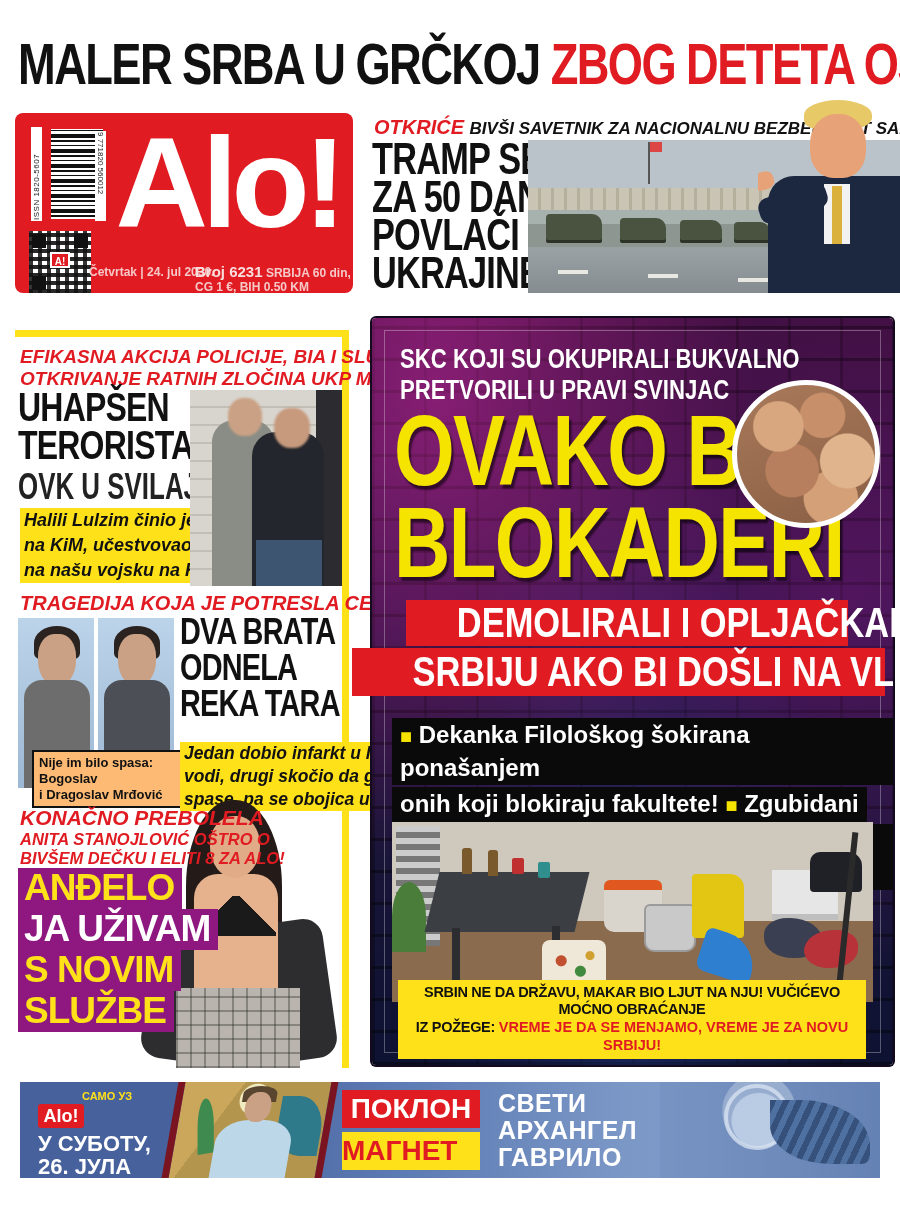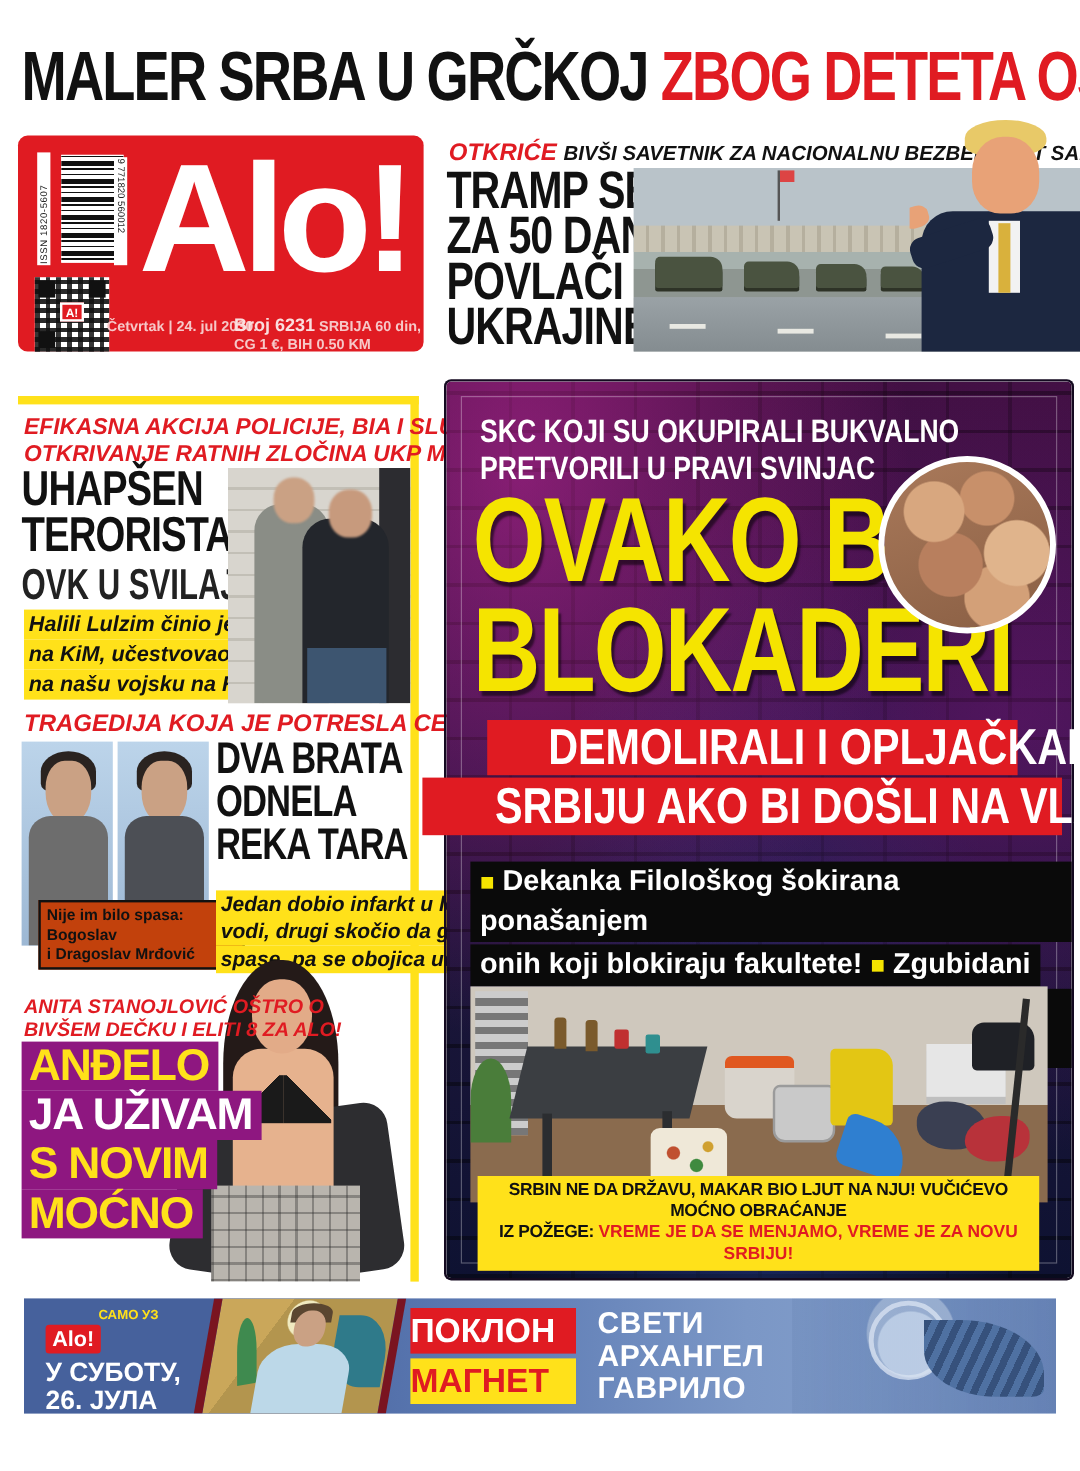--- a/index.html
+++ b/index.html
@@ -75,21 +75,21 @@
   .fig2-jeans { left:66px; top:150px; width:66px; height:46px; background:#3d5570; }
 
   
   .tara-kicker { left:20px; top:592px; font-size:20px; }
   .mugshots { left:18px; top:618px; width:160px; height:170px; display:flex; }
   .mug { width:78px; height:170px; margin-right:4px; background:linear-gradient(180deg,#bcd4ea,#9db8d4); position:relative; overflow:hidden; }
   .mug .hair { position:absolute; left:16px; top:8px; width:46px; height:34px; background:#2a2320; border-radius:50% 50% 20% 20%; }
   .mug .face { position:absolute; left:20px; top:16px; width:38px; height:52px; background:#caa184; border-radius:42% 42% 48% 48%; }
   .mug .torso { position:absolute; left:6px; top:62px; width:66px; height:108px; background:#6d6d6d; border-radius:18px 18px 0 0; }
   .mug.m2 .torso { background:#4c4f55; }
-  .tara-cap { left:32px; top:750px; width:172px; background:#c2410c; border:2px solid #111; font-weight:bold; font-size:13px; line-height:16px; padding:3px 5px; color:#111; }
+  .tara-cap { left:32px; top:750px; width:172px; background:#fdba74; border:2px solid #111; font-weight:bold; font-size:13px; line-height:16px; padding:3px 5px; color:#111; }
   .tara-head { left:180px; top:614px; font-weight:bold; font-size:37px; line-height:36px; color:#111; letter-spacing:-1px; }
   .tara-deck { left:180px; top:742px; font-size:17.5px; line-height:23px; font-style:italic; font-weight:bold; color:#111; }
 
   
   .anita-kicker1 { left:20px; top:806px; font-size:21px; }
   .anita-kicker2 { left:20px; top:830px; font-size:16.5px; line-height:19px; }
   .anita-head { left:18px; top:868px; }
   .anita-head .line { display:table; background:#8e1780; color:#ffe11a; font-weight:bold; font-size:37px; line-height:37px; padding:1px 8px 3px 6px; letter-spacing:-1px; }
   .anita-head .line.white { color:#fff; }
   .anita-photo { left:118px; top:800px; width:226px; height:268px; overflow:hidden; }
@@ -162,21 +162,21 @@
   .promo-logo { left:10px; top:22px; width:46px; height:24px; background:#e01b22; color:#fff; font-weight:bold; font-size:18px; text-align:center; line-height:24px; border-radius:3px; }
   .promo-date { left:10px; top:50px; color:#fff; font-weight:bold; font-size:22px; line-height:23px; }
   .icon-slab { left:150px; top:0px; width:160px; height:96px; transform:skewX(-10deg); overflow:hidden; border-left:7px solid #7a1420; border-right:7px solid #7a1420;
      background: radial-gradient(circle at 50% 18%, rgba(255,255,220,.8) 0 14%, transparent 15%),
                  linear-gradient(120deg,#caa75a 0 30%, #b3954e 30% 100%); }
   .angel-face { left:64px; top:10px; width:26px; height:30px; background:#caa184; border-radius:46%; }
   .angel-hair { left:60px; top:4px; width:34px; height:16px; background:#5a4630; border-radius:50% 50% 0 0; }
   .angel-robe { left:40px; top:38px; width:76px; height:58px; background:#bcd8e8; border-radius:40% 40% 0 0; }
   .angel-wing { left:100px; top:14px; width:44px; height:60px; background:#2f7a8a; border-radius:0 60% 0 60%; }
   .angel-palm { left:20px; top:16px; width:16px; height:56px; background:#3f8a4f; border-radius:50% 50% 0 0; transform:rotate(-10deg); }
-  .gift-label { left:322px; top:8px; width:138px; height:38px; background:#e01b22; color:#fff; font-weight:bold; font-size:28px; text-align:left; line-height:38px; }
+  .gift-label { left:322px; top:8px; width:138px; height:38px; background:#e01b22; color:#fff; font-weight:bold; font-size:28px; text-align:center; line-height:38px; }
   .gift-item { left:322px; top:50px; width:138px; height:38px; background:#ffe11a; color:#e01b22; font-weight:bold; font-size:28px; text-align:left; line-height:38px; }
   .promo-subject { left:478px; top:8px; color:#fff; font-weight:bold; font-size:25px; line-height:27px; letter-spacing:.5px; }
   .promo-angel2 { left:640px; top:0; width:220px; height:96px; opacity:.85;
      background: radial-gradient(circle at 45% 40%, rgba(200,215,235,.9) 0 20%, transparent 21%),
                  radial-gradient(circle at 45% 30%, rgba(160,180,210,.9) 0 26%, transparent 27%),
                  linear-gradient(90deg, rgba(90,120,170,.2), rgba(60,90,150,.55)); }
   .wing2 { left:110px; top:18px; width:100px; height:64px; background:repeating-linear-gradient(115deg,#28446e 0 6px, #46699a 6px 12px); border-radius:0 70% 10% 60%; }
   .halo2 { left:64px; top:2px; width:66px; height:66px; border:4px solid rgba(230,238,248,.8); border-radius:50%; }
 </style>
 </head>
@@ -287,29 +287,30 @@
 
   <div class="abs anita-photo">
     <div class="abs a-hair"></div>
     <div class="abs a-jacket"></div>
     <div class="abs a-jacket2"></div>
     <div class="abs a-torso"></div>
     <div class="abs a-face"></div>
     <div class="abs a-bra"></div>
     <div class="abs a-pants"></div>
   </div>
+  <div class="abs anita-kicker1 kicker">KONAČNO PREBOLELA</div>
   <div class="abs anita-kicker2 kicker">
     <div>ANITA STANOJLOVIĆ OŠTRO O</div>
     <div>BIVŠEM DEČKU I ELITI 8 ZA ALO!</div>
   </div>
   <div class="abs anita-head">
     <div class="line">ANĐELO</div>
     <div class="line white">JA UŽIVAM</div>
     <div class="line">S NOVIM</div>
-    <div class="line">MOĆNO</div>
+    <div class="line">SLUŽBE</div>
   </div>
 
   <div class="abs main-box">
     <div class="abs main-inner-border"></div>
     <div class="abs main-kicker condC" style="transform-origin:0 0;">
       <div>SKC KOJI SU OKUPIRALI BUKVALNO</div>
       <div>PRETVORILI U PRAVI SVINJAC</div>
     </div>
     <div class="abs pig-circle"></div>
     <div class="abs main-head cond">

